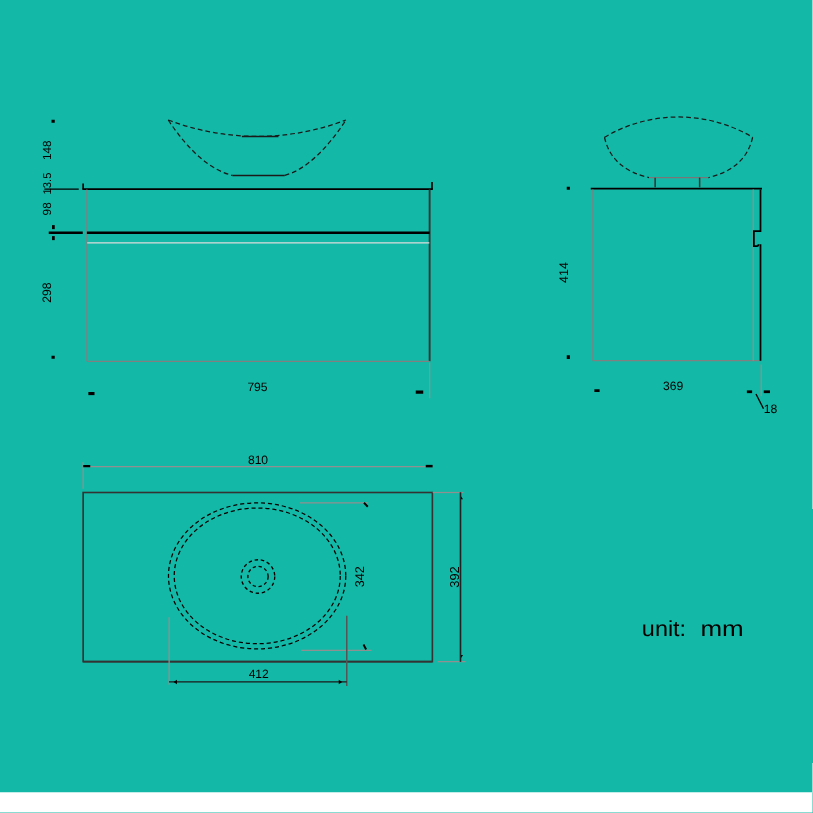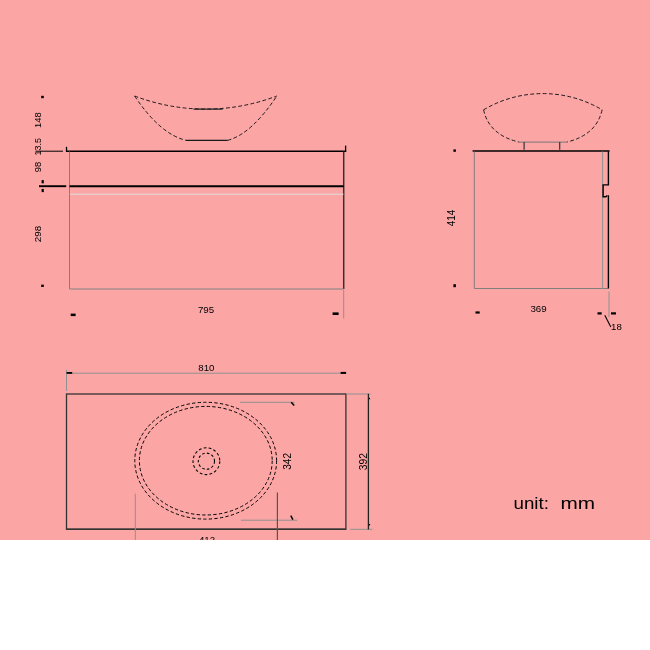--- a/index.html
+++ b/index.html
@@ -1,16 +1,16 @@
 <!DOCTYPE html>
 <html><head>
 <meta charset="utf-8">
 <style>
   html,body{margin:0;padding:0;background:#ffffff;}
-  #page{width:650px;height:540px;position:relative;background:#fca5a5;}
+  #page{width:650px;height:634px;position:relative;background:#14b8a6;}
   svg{position:absolute;top:0;left:0;}
   text{font-family:"Liberation Sans",sans-serif;fill:#000;}
 </style>
 </head>
 <body>
 <div id="page">
 <svg width="650" height="650" viewBox="0 0 650 650">
 
   <g fill="none" stroke="#1a1a1a" stroke-width="1">
     <path d="M134.6 96 A199.5 199.5 0 0 0 276.8 96" stroke-dasharray="3.8,2.4"></path>

